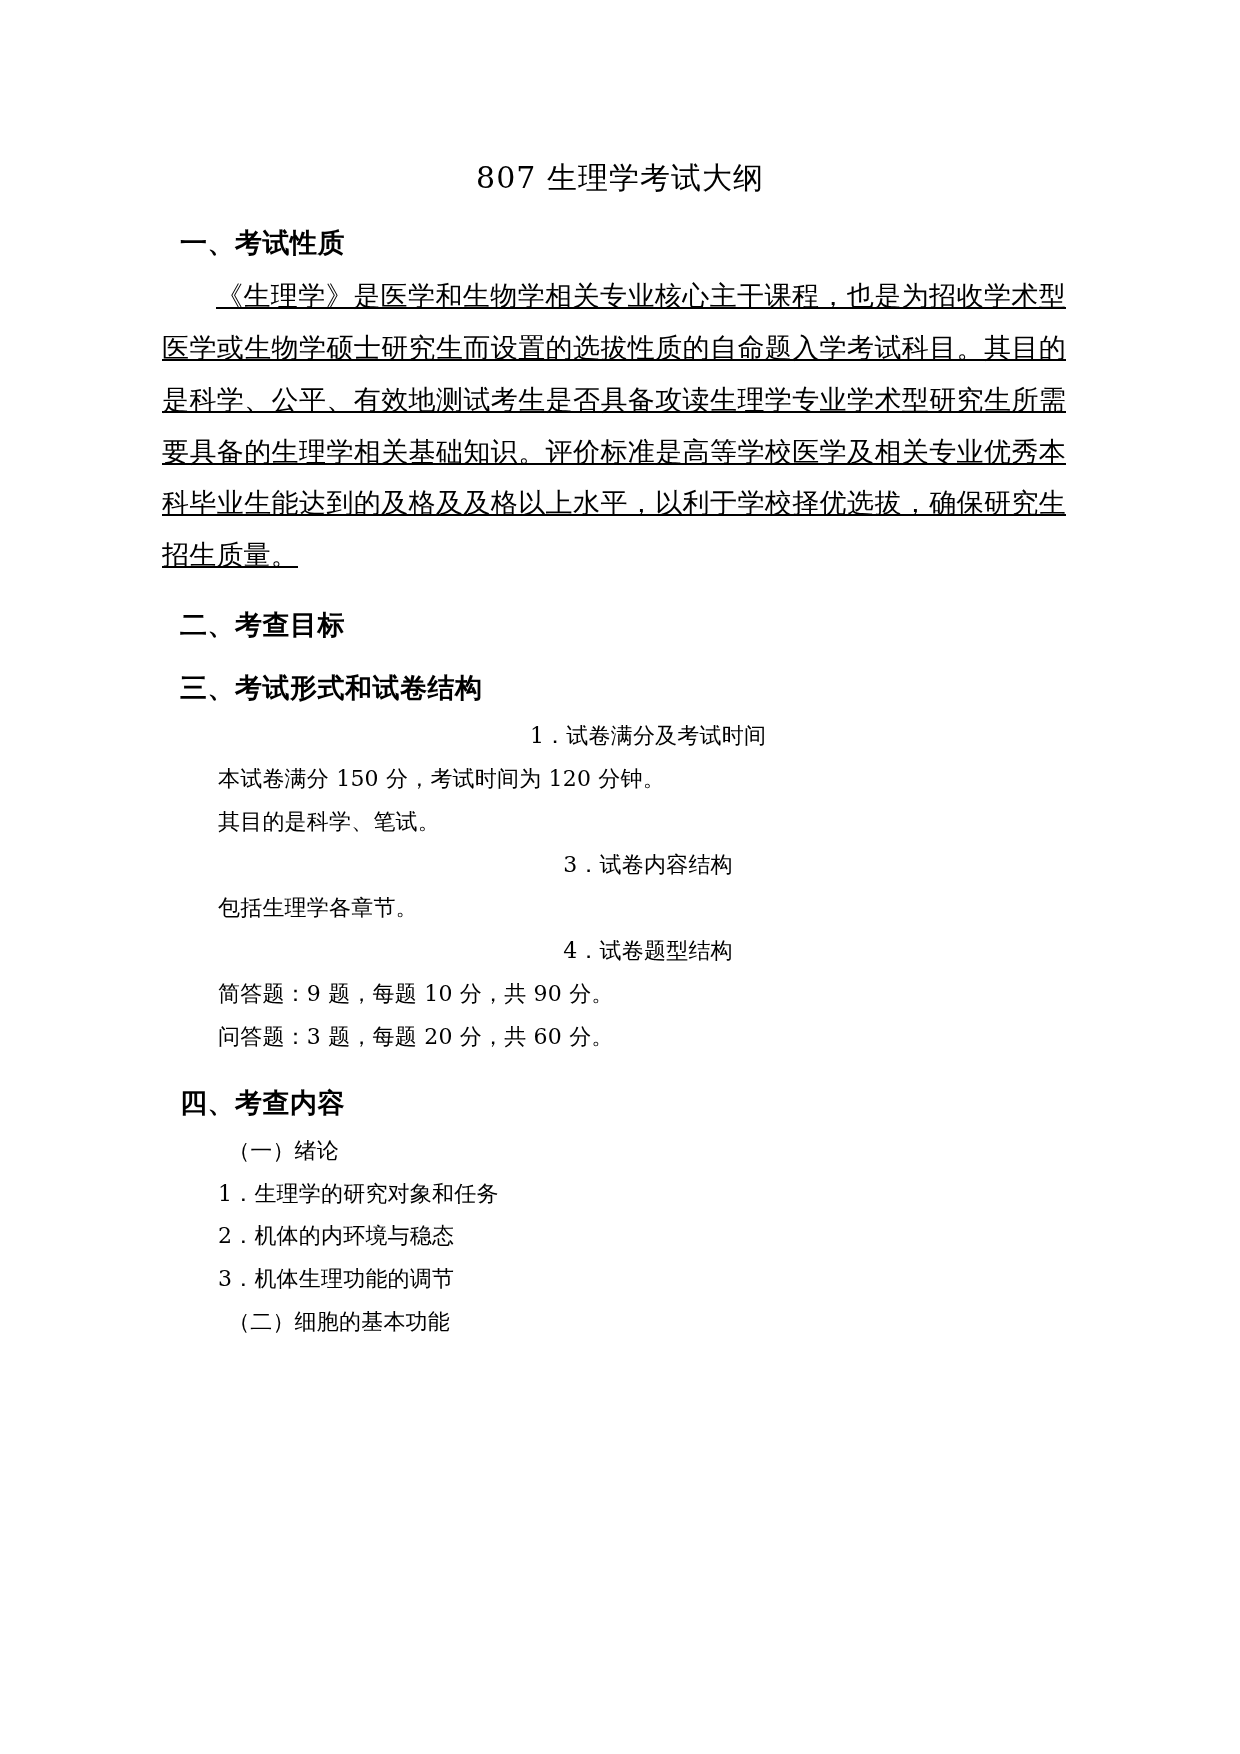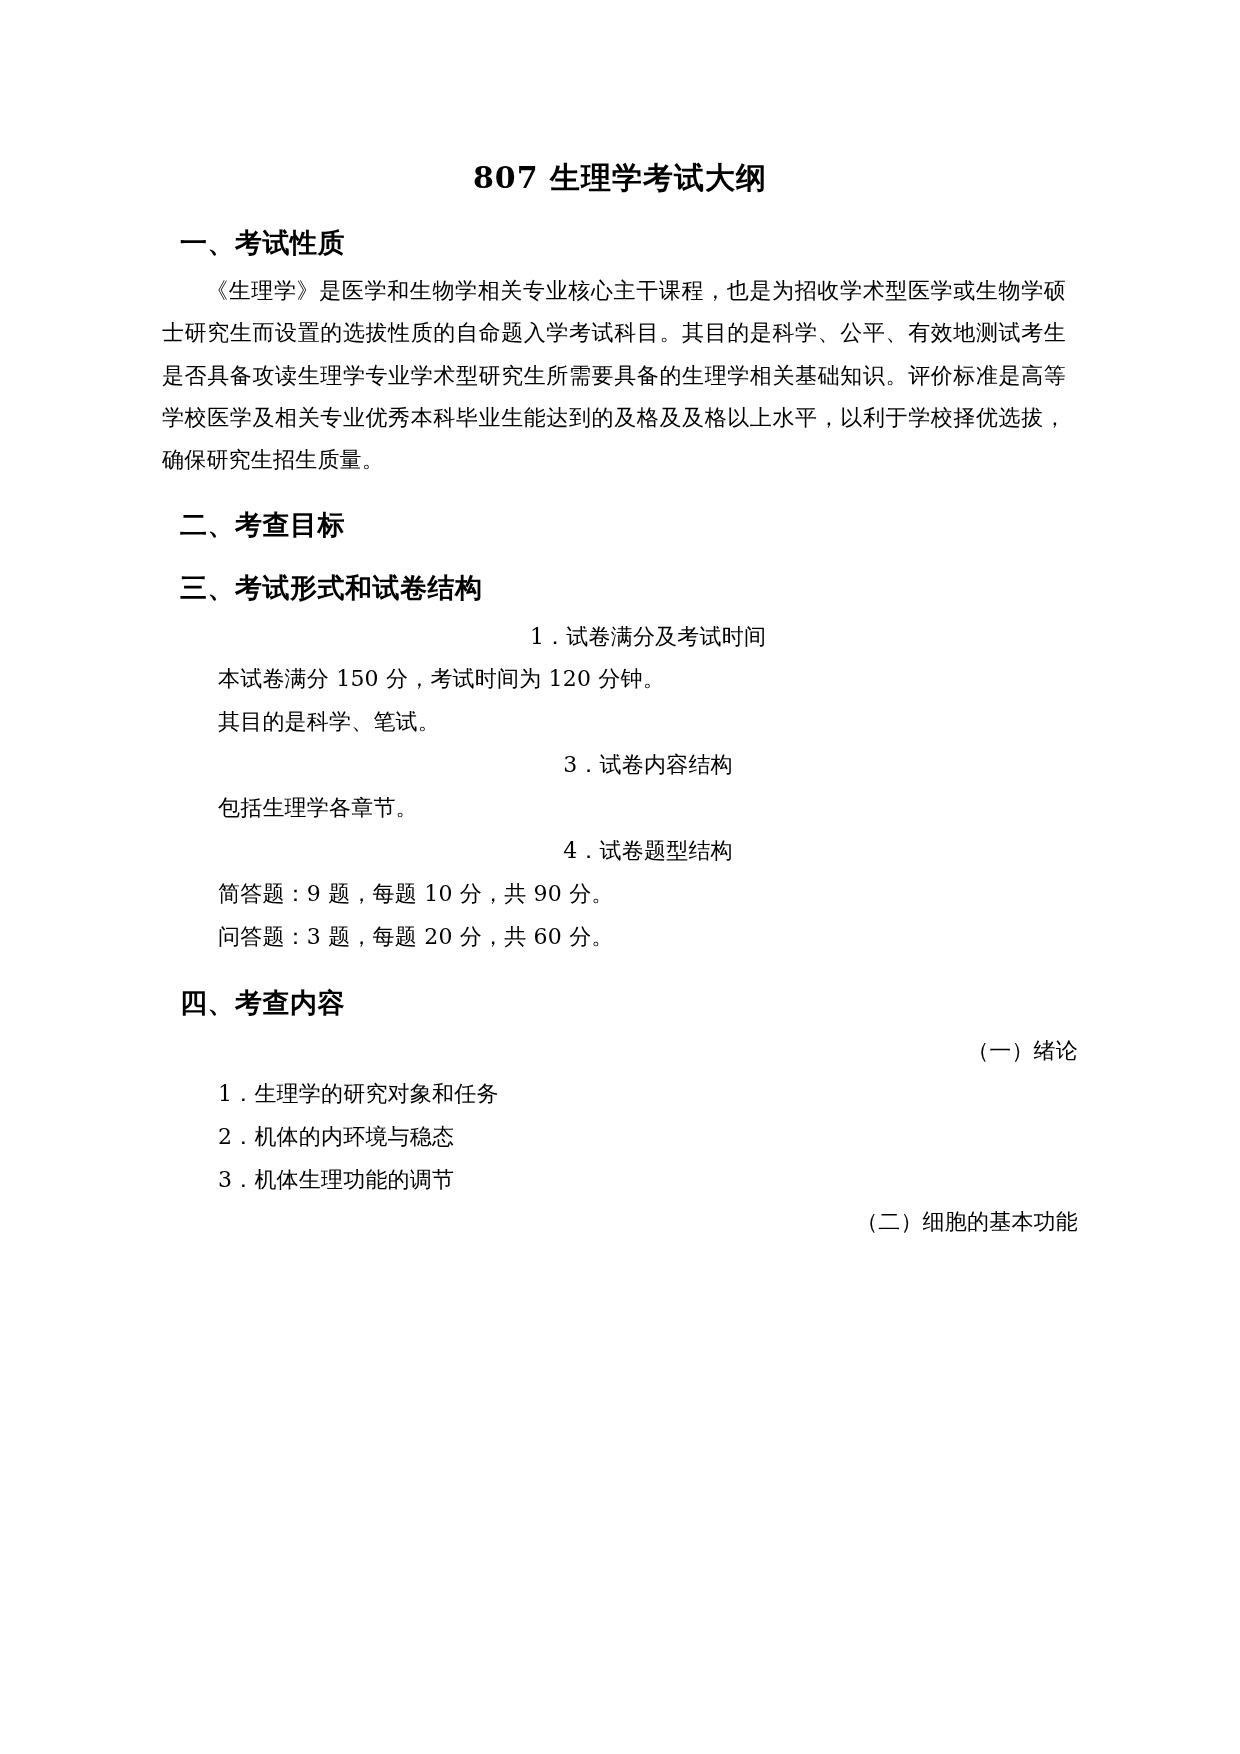--- a/index.html
+++ b/index.html
@@ -18,43 +18,44 @@
     height: 1754px;
     margin: 0 auto;
     background: #ffffff;
     box-sizing: border-box;
     padding: 150px 162px 60px 162px;
     overflow: hidden;
   }
   .doc-title {
     text-align: center;
     font-size: 30px;
-    font-weight: bold;
+    font-weight: normal;
     letter-spacing: 1px;
     margin: 8px 0 26px 0;
     line-height: 1.3;
     font-family: "DejaVu Serif", "Liberation Serif", serif;
   }
   h2.section-heading {
     font-size: 27px;
     font-weight: bold;
     margin: 24px 0 8px 0;
     padding-left: 18px;
     line-height: 1.45;
     letter-spacing: 0.5px;
     font-family: "DejaVu Sans", "Liberation Sans", sans-serif;
   }
   p.body-para {
-    font-size: 22px;
+    font-size: 27px;
     line-height: 1.92;
     margin: 0 12px 2px 0;
     text-align: justify;
     text-justify: inter-ideograph;
     text-indent: 2em;
     letter-spacing: 0.2px;
+    text-decoration: underline;
   }
   p.sub-line {
     font-size: 22px;
     line-height: 1.95;
     margin: 0;
     padding-left: 56px;
     letter-spacing: 0.2px;
   }
   p.sub-line.numbered {
     padding-left: 56px;
@@ -65,21 +66,20 @@
   }
   p.content-line {
     font-size: 22px;
     line-height: 1.95;
     margin: 0;
     padding-left: 56px;
     letter-spacing: 0.2px;
   }
   p.content-line.group {
     padding-left: 66px;
-    text-align: right;
   }
 </style>
 </head>
 <body>
 
 <div class="page">
 
   <h1 class="doc-title">807 生理学考试大纲</h1>
 
   <h2 class="section-heading">一、考试性质</h2>

